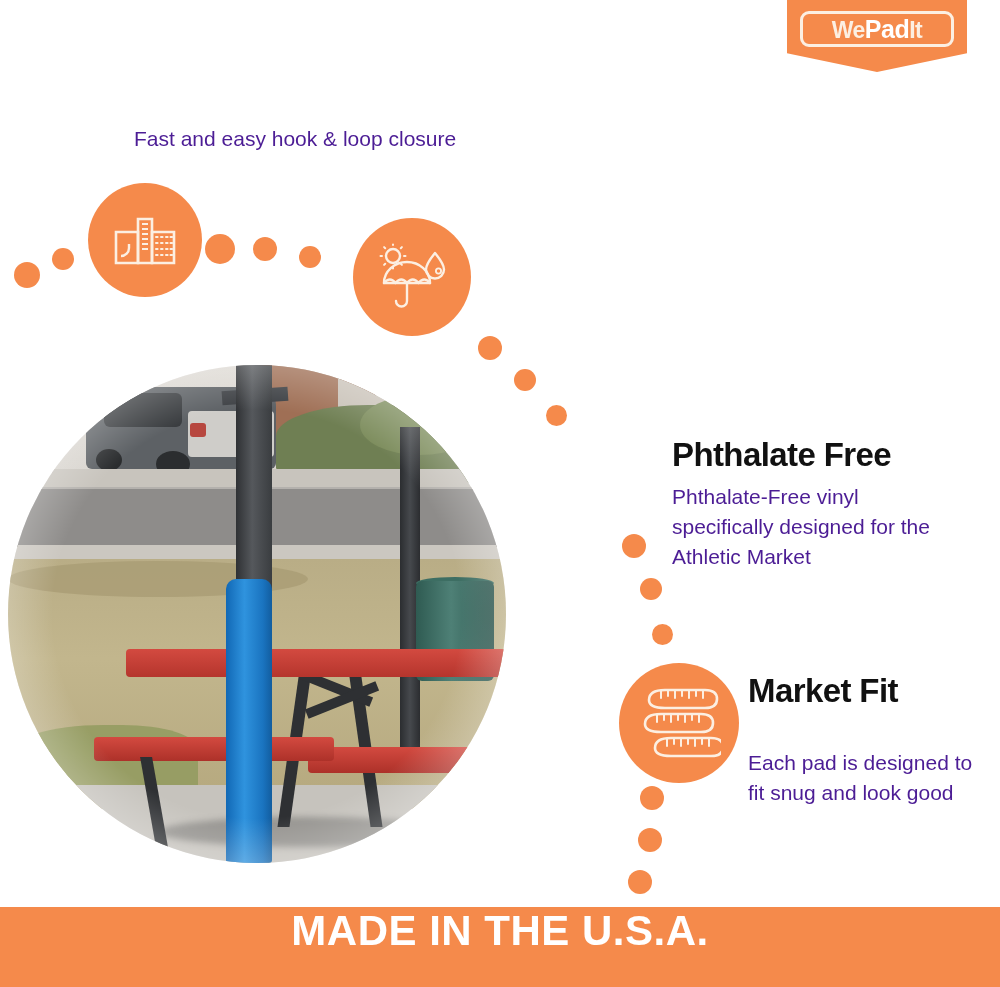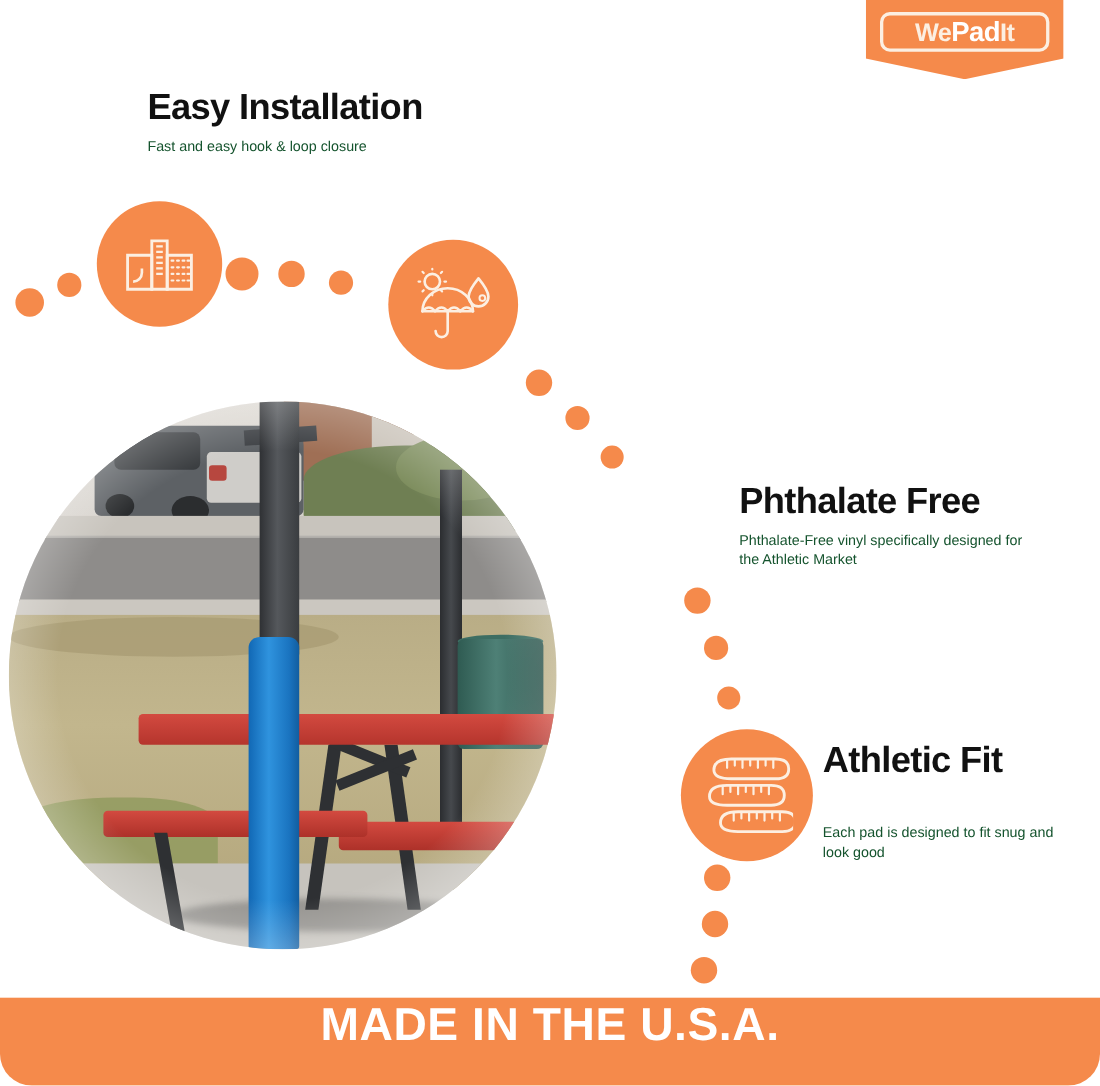--- a/index.html
+++ b/index.html
@@ -9,21 +9,20 @@
   }
   body {
     font-family: "Liberation Sans", sans-serif;
   }
   #page {
     position: relative;
     width: 1000px;
     height: 987px;
     background: #ffffff;
     overflow: hidden;
-    border-radius: 29px;
   }
 
   
   .logo-wrap {
     position: absolute;
     top: 0px;
     left: 787px;
     width: 180px;
     height: 72px;
   }
@@ -63,22 +62,22 @@
     position: absolute;
     font-size: 33px;
     font-weight: bold;
     color: #111111;
     letter-spacing: -0.6px;
     line-height: 1.05;
     white-space: nowrap;
   }
   .subtext {
     position: absolute;
-    font-size: 13px;
-    color: #14532d;
+    font-size: 21px;
+    color: #4c1d95;
     line-height: 1.42;
     font-weight: normal;
   }
 
   #easy-heading { left: 134px; top: 80px; }
   #easy-sub     { left: 134px; top: 124px; width: 420px; }
 
   #weather-heading { left: 484px; top: 214px; }
   #weather-sub     { left: 484px; top: 258px; width: 430px; }
 
@@ -207,28 +206,27 @@
 
 <div id="page">
 
   <div class="logo-wrap">
     <div class="logo-banner"></div>
     <div class="logo-inner">
       <span class="logo-text"><span class="logo-we">We</span><span class="logo-pad">Pad</span><span class="logo-it">It</span></span>
     </div>
   </div>
 
-  <div class="heading" id="easy-heading">Easy Installation</div>
   <div class="subtext" id="easy-sub">Fast and easy hook &amp; loop closure</div>
 
 
   <div class="heading" id="phthalate-heading">Phthalate Free</div>
   <div class="subtext" id="phthalate-sub">Phthalate-Free vinyl specifically designed for the Athletic Market</div>
 
-  <div class="heading" id="fit-heading">Athletic Fit</div>
+  <div class="heading" id="fit-heading">Market Fit</div>
   <div class="subtext" id="fit-sub">Each pad is designed to fit snug and look good</div>
 
   <div class="dot" style="left:14px;  top:262px; width:26px; height:26px;"></div>
   <div class="dot" style="left:52px;  top:248px; width:22px; height:22px;"></div>
   <div class="dot" style="left:205px; top:234px; width:30px; height:30px;"></div>
   <div class="dot" style="left:253px; top:237px; width:24px; height:24px;"></div>
   <div class="dot" style="left:299px; top:246px; width:22px; height:22px;"></div>
 
   <div class="dot" style="left:478px; top:336px; width:24px; height:24px;"></div>
   <div class="dot" style="left:514px; top:369px; width:22px; height:22px;"></div>

